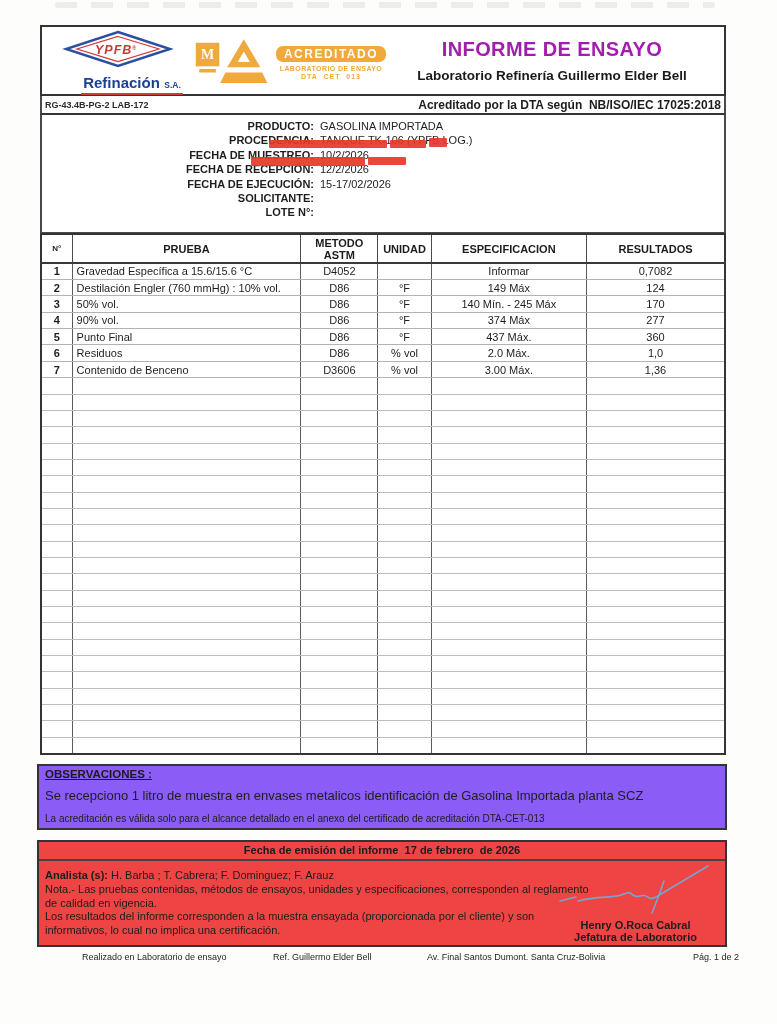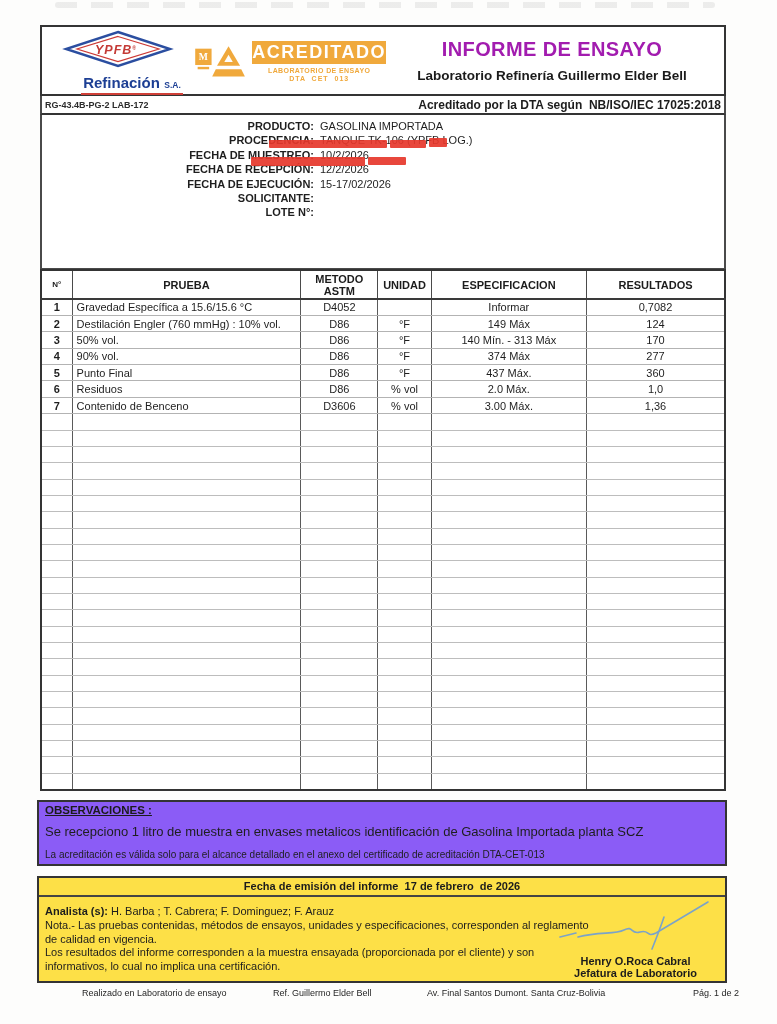--- a/index.html
+++ b/index.html
@@ -25,41 +25,41 @@
     display:flex; align-items:center;
   }
   .logo-block { width:152px; text-align:center; padding-top:4px; }
   .logo-company { display:inline-block; border-bottom:2px solid var(--brand-red); padding:0 2px 1px; margin-top:-3px; white-space:nowrap;margin-left:28px; }
   .logo-company .name { font-size:15px; font-weight:bold; color:var(--brand-blue); }
   .logo-company .suffix { font-size:8.5px; font-weight:bold; color:var(--brand-blue); }
   .badge-block { width:192px; display:flex; align-items:center; gap:5px; padding-top:2px; }
   .badge-right { text-align:center; }
   .badge-banner {
     background:var(--accent-orange); color:#fff; font-weight:bold;
-    font-size:18px; letter-spacing:1.5px; padding:1px 0; display:inline-block;
+    font-size:12px; letter-spacing:1.5px; padding:1px 8px; display:inline-block;border-radius:7px;
   }
   .badge-sub { color:var(--accent-orange); font-size:7px; font-weight:bold; letter-spacing:.4px; margin-top:3px; }
   .badge-sub2 { color:var(--accent-orange); font-size:7px; font-weight:bold; letter-spacing:1px; margin-top:1px; }
   .title-block { flex:1; text-align:center; padding-right:6px; }
   .main-title { font-size:20px; font-weight:bold; letter-spacing:.4px; color:#a21caf; }
   .sub-title { font-size:13.5px; font-weight:bold; margin-top:7px; color:#1b1b1b; }
 
   
   .code-row {
     height:19px; border-left:2px solid #4a4a4a; border-right:2px solid #4a4a4a;
     border-bottom:2px solid #343434; background:#fff;
     display:flex; justify-content:space-between; align-items:center; padding:0 3px;text-align:center;
   }
   .doc-code { font-size:9px; font-weight:bold; color:#2c2c2c; }
   .accred-line { font-size:12px; font-weight:bold; color:#1d1d1d; }
   .pre { white-space:pre-wrap; }
 
   
   .info-box {
-    position:relative; height:154px; background:#fff;
+    position:relative; height:118px; background:#fff;
     border-left:2px solid #4a4a4a; border-right:2px solid #4a4a4a; border-bottom:1px solid #4a4a4a;
     padding-top:4px; font-size:11px;
   }
   .info-row { line-height:14.4px; white-space:nowrap; }
   .info-label { display:inline-block; width:272px; text-align:right; font-weight:bold; color:#1e1e1e; }
   .info-value { margin-left:6px; color:#1e1e1e; }
   .redaction { position:absolute; background:var(--redaction-red); opacity:.92; border-radius:1px; }
 
   
   table.results { width:686px; border-collapse:collapse; table-layout:fixed; background:#fff; border:2px solid #343434; }
@@ -79,21 +79,21 @@
   tr.empty td { height:16.35px; border-top:1px solid #bdbdbd; border-bottom:1px solid #bdbdbd; }
   col.w0{width:31px} col.w1{width:228px} col.w2{width:77px} col.w3{width:53px} col.w4{width:155px} col.w5{width:138px}
 
   
   .obs-box { margin-top:9px; margin-left:-3px; width:690px; border:2px solid #343434; background:#8b5cf6; padding:2px 6px 4px; }
   .obs-title { font-size:11.5px; font-weight:bold; text-decoration:underline; color:#1b1b1b; }
   .obs-line1 { font-size:13px; margin-top:8px; color:#1e1e1e; }
   .obs-line2 { font-size:10px; margin-top:10px; color:#1e1e1e; }
 
   
-  .footer-box { margin-top:10px; margin-left:-3px; width:690px; border:2px solid #343434; background:#fde047; }
+  .footer-box { margin-top:10px; margin-left:-3px; width:690px; border:2px solid #343434; background:#ef4444; }
   .emission-row {
     text-align:center; font-size:11px; font-weight:600; color:#1c1c1c;
     padding:2px 0 3px; border-bottom:2px solid #444;
   }
   .footer-body { position:relative; height:84px; padding:8px 8px 0 6px; }
   .footer-left { width:545px; font-size:11px; line-height:13.6px; color:#1d1d1d; }
   .analyst-line { margin-bottom:1px; }
   .analyst-label { font-weight:bold; }
   .sig-block { position:absolute; right:2px; top:0; width:175px; text-align:center; }
   .sig-name { font-size:11px; font-weight:600; line-height:12.5px; color:#1c1c1c; }
@@ -214,21 +214,21 @@
           <td class="c2">D86</td>
           <td class="c3">°F</td>
           <td class="c4">149 Máx</td>
           <td class="c5">124</td>
         </tr>
         <tr>
           <td class="c0">3</td>
           <td class="c1">50% vol.</td>
           <td class="c2">D86</td>
           <td class="c3">°F</td>
-          <td class="c4">140 Mín. - 313 Máx</td>
+          <td class="c4">140 Mín. - 245 Máx</td>
           <td class="c5">170</td>
         </tr>
         <tr>
           <td class="c0">4</td>
           <td class="c1">90% vol.</td>
           <td class="c2">D86</td>
           <td class="c3">°F</td>
           <td class="c4">374 Máx</td>
           <td class="c5">277</td>
         </tr>

